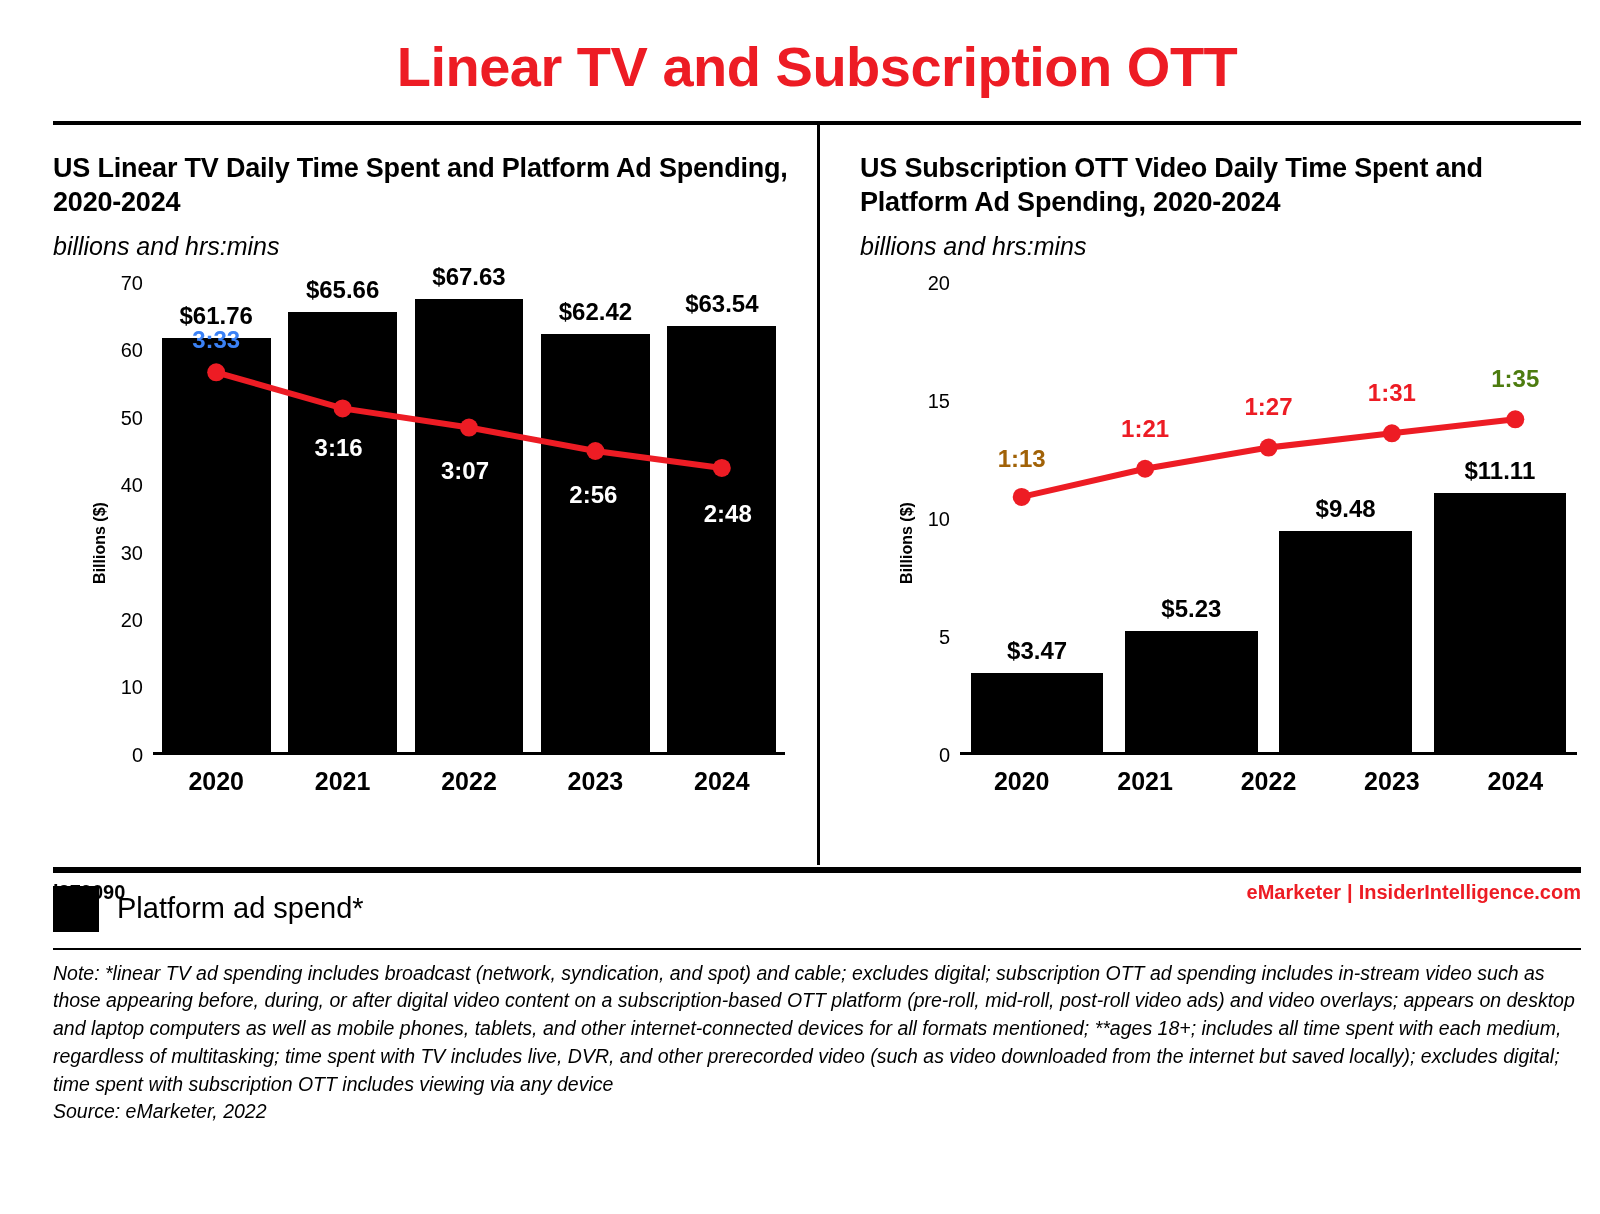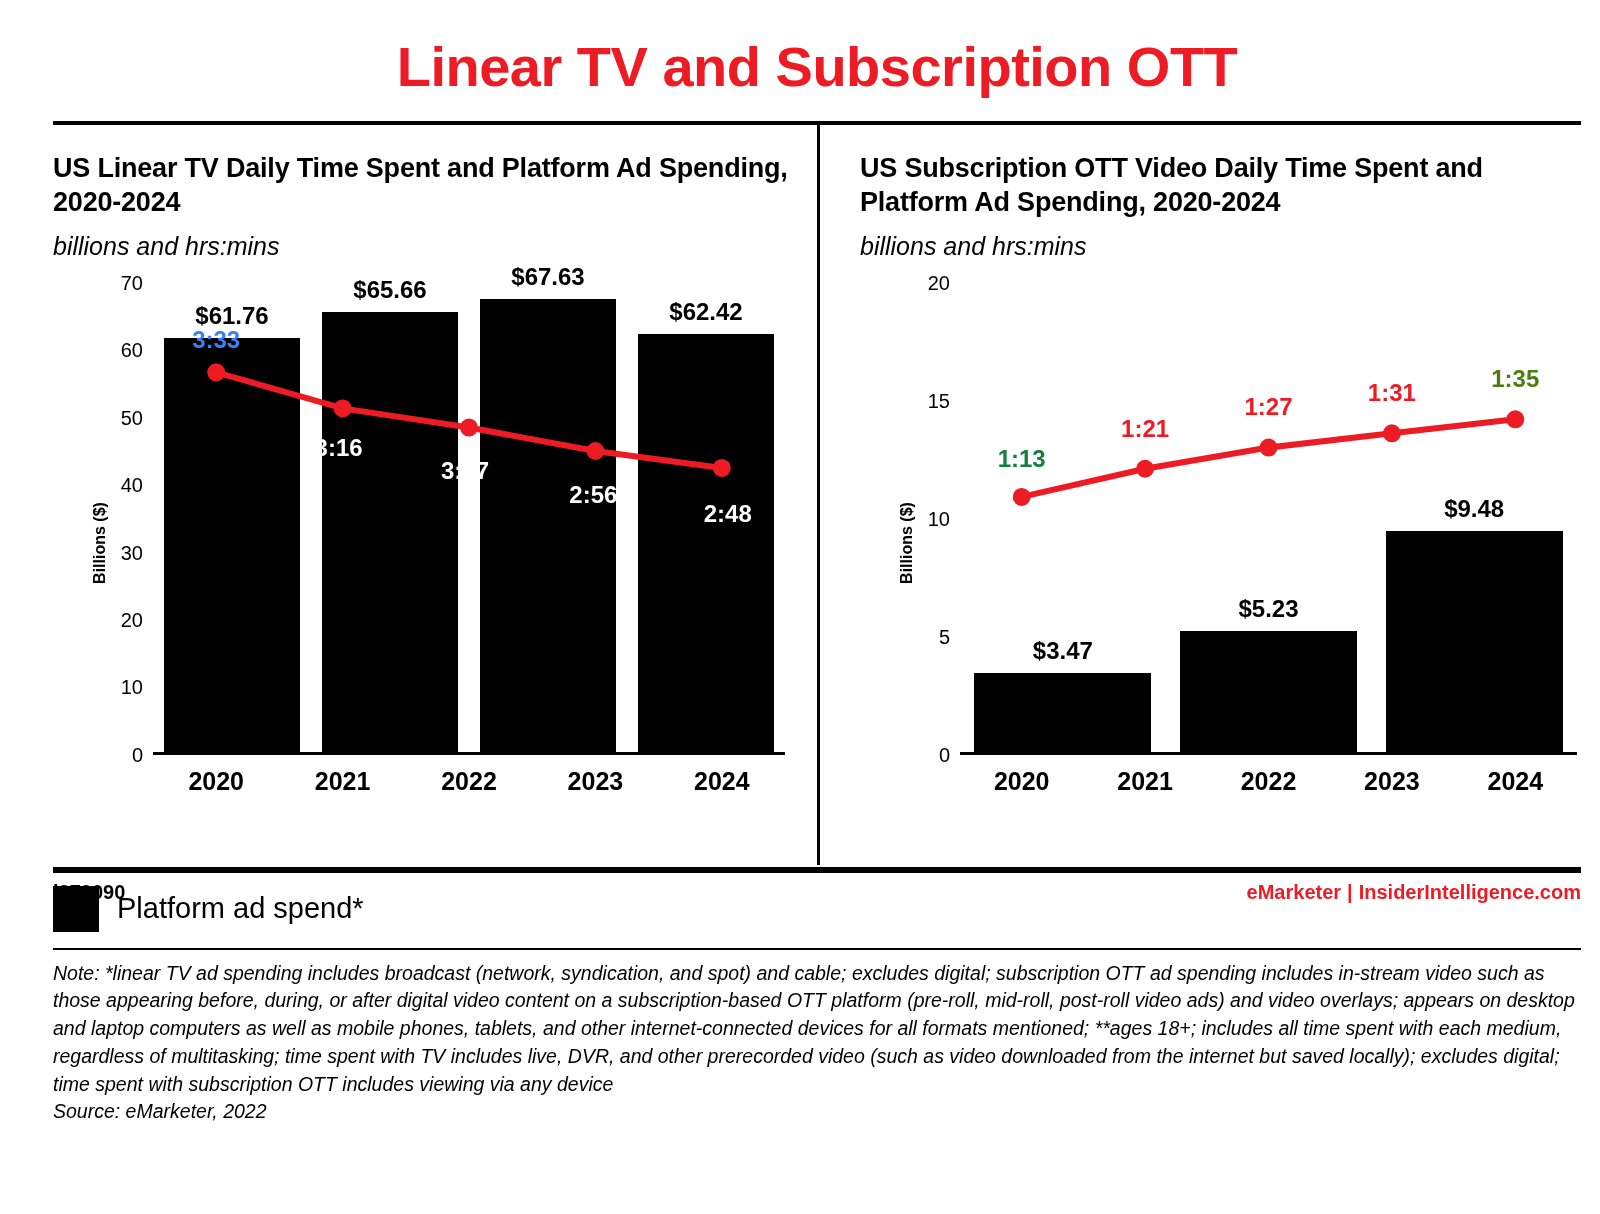--- a/index.html
+++ b/index.html
@@ -253,20 +253,24 @@
                 <div class="bar" style="height: 442.736px; background: rgb(0, 0, 0);"></div>
                 <div class="bar-label" style="bottom: 450.736px;">$65.66</div>
               </div>
               <div class="barcol">
                 <div class="bar" style="height: 456.019px; background: rgb(0, 0, 0);"></div>
                 <div class="bar-label" style="bottom: 464.019px;">$67.63</div>
               </div>
               <div class="barcol">
                 <div class="bar" style="height: 420.889px; background: rgb(0, 0, 0);"></div>
                 <div class="bar-label" style="bottom: 428.889px;">$62.42</div>
+              </div>
+              <div class="barcol">
+                <div class="bar" style="height: 428.441px; background: rgb(0, 0, 0);"></div>
+                <div class="bar-label" style="bottom: 436.441px;">$63.54</div>
               </div>
             </div>
           <svg class="line-svg" id="line-left" preserveAspectRatio="none">
               <polyline points="63.2,89.29729729729735 189.60000000000002,125.39891891891898 316,144.53405405405402 442.40000000000003,168.0064864864865 568.8000000000001,184.97297297297297" fill="none" stroke="#ED1C24" stroke-width="6"></polyline>
               <circle cx="63.2" cy="89.29729729729735" r="9" fill="#ED1C24"></circle>
               <circle cx="189.60000000000002" cy="125.39891891891898" r="9" fill="#ED1C24"></circle>
               <circle cx="316" cy="144.53405405405402" r="9" fill="#ED1C24"></circle>
               <circle cx="442.40000000000003" cy="168.0064864864865" r="9" fill="#ED1C24"></circle>
               <circle cx="568.8000000000001" cy="184.97297297297297" r="9" fill="#ED1C24"></circle>
             </svg>
@@ -308,31 +312,35 @@
                 <div class="bar-label" style="bottom: 89.892px;">$3.47</div>
               </div>
               <div class="barcol">
                 <div class="bar" style="height: 123.428px; background: rgb(0, 0, 0);"></div>
                 <div class="bar-label" style="bottom: 131.428px;">$5.23</div>
               </div>
               <div class="barcol">
                 <div class="bar" style="height: 223.728px; background: rgb(0, 0, 0);"></div>
                 <div class="bar-label" style="bottom: 231.728px;">$9.48</div>
               </div>
+              <div class="barcol">
+                <div class="bar" style="height: 262.196px; background: rgb(0, 0, 0);"></div>
+                <div class="bar-label" style="bottom: 270.196px;">$11.11</div>
+              </div>
             </div>
           <svg class="line-svg" id="line-right" preserveAspectRatio="none">
               <polyline points="61.7,213.94788858939802 185.10000000000002,185.7466307277628 308.5,164.54267744833783 431.90000000000003,150.33602875112314 555.3000000000001,136.3414195867026" fill="none" stroke="#ED1C24" stroke-width="6"></polyline>
               <circle cx="61.7" cy="213.94788858939802" r="9" fill="#ED1C24"></circle>
               <circle cx="185.10000000000002" cy="185.7466307277628" r="9" fill="#ED1C24"></circle>
               <circle cx="308.5" cy="164.54267744833783" r="9" fill="#ED1C24"></circle>
               <circle cx="431.90000000000003" cy="150.33602875112314" r="9" fill="#ED1C24"></circle>
               <circle cx="555.3000000000001" cy="136.3414195867026" r="9" fill="#ED1C24"></circle>
             </svg>
           <div id="ptlabels-right">
-              <div class="pt-label red" style="color: #15803d; left: 61.7px; top: 175.948px;">1:13</div>
+              <div class="pt-label red" style="color: #a16207; left: 61.7px; top: 175.948px;">1:13</div>
               <div class="pt-label red" style="color: rgb(237, 28, 36); left: 185.1px; top: 145.747px;">1:21</div>
               <div class="pt-label red" style="color: rgb(237, 28, 36); left: 308.5px; top: 124.543px;">1:27</div>
               <div class="pt-label red" style="color: rgb(237, 28, 36); left: 431.9px; top: 110.336px;">1:31</div>
               <div class="pt-label red" style="color: #4d7c0f; left: 555.3px; top: 96.3414px;">1:35</div>
             </div>
         </div>
         <div class="xaxis" id="xaxis-right">
             <div class="xtick">2020</div>
             <div class="xtick">2021</div>
             <div class="xtick">2022</div>

